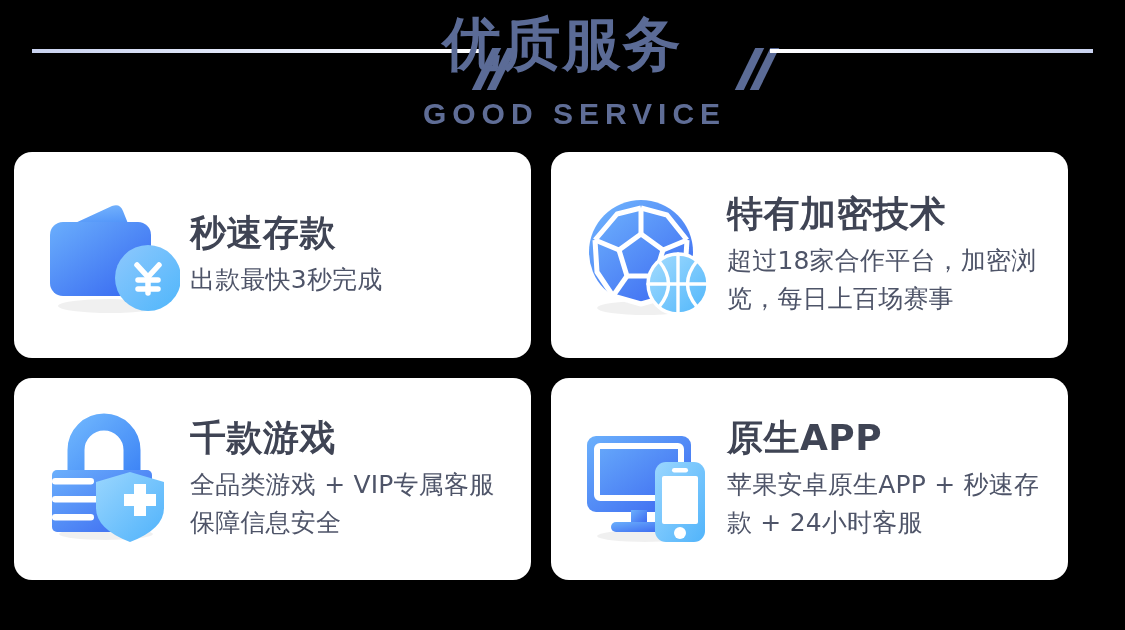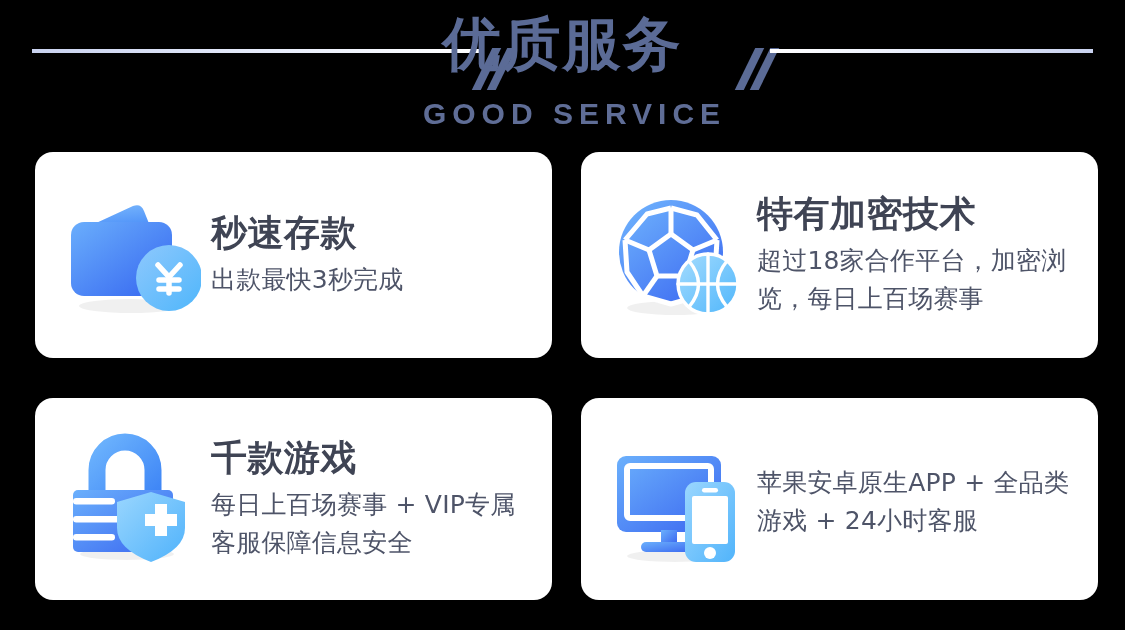--- a/index.html
+++ b/index.html
@@ -82,29 +82,30 @@
     top: 48px;
   }
   .slash-a { left: 482px; transform: skewX(-26deg); }
   .slash-b { left: 497px; transform: skewX(-26deg); }
   .slash-c { left: 745px; transform: skewX(-26deg); }
   .slash-d { left: 760px; transform: skewX(-26deg); }
 
   
   .grid {
     position: absolute;
-    left: 35px;
+    left: 14px;
     top: 152px;
     width: 1063px;
     height: 452px;
     display: grid;
     grid-template-columns: 517px 517px;
     grid-template-rows: 206px 202px;
     column-gap: 29px;
     row-gap: 40px;
+    gap: 20px;
   }
 
   .card {
     background: #ffffff;
     border-radius: 18px;
     display: flex;
     align-items: center;
     padding-left: 28px;
     overflow: hidden;
   }
@@ -270,21 +271,21 @@
             <rect x="10" y="68" width="42" height="6.5" rx="3.2"></rect>
             <rect x="10" y="86" width="54" height="6.5" rx="3.2"></rect>
             <rect x="10" y="104" width="42" height="6.5" rx="3.2"></rect>
           </g>
           <path d="M88 62 L122 72 V98 Q122 119 88 132 Q54 119 54 98 V72 Z" fill="url(#lg3)"></path>
           <path d="M82 84 h10 v-10 h12 v10 h10 v12 h-10 v10 h-12 v-10 h-10 z" fill="#ffffff"></path>
         </svg>
       </div>
       <div class="card-text">
         <div class="card-title">千款游戏</div>
-        <div class="card-desc">每日上百场赛事 + VIP专属客服保障信息安全</div>
+        <div class="card-desc">全品类游戏 + VIP专属客服保障信息安全</div>
       </div>
     </div>
 
     <div class="card">
       <div class="icon-wrap">
         <svg class="icon-svg" viewBox="0 0 138 138" xmlns="http://www.w3.org/2000/svg">
           <defs>
             <linearGradient id="mg1" x1="0" y1="0" x2="1" y2="1">
               <stop offset="0%" stop-color="#6bb0fc"></stop>
               <stop offset="100%" stop-color="#3a66f0"></stop>
@@ -299,18 +300,19 @@
           <rect x="18" y="36" width="84" height="52" rx="3" fill="none" stroke="#ffffff" stroke-width="6"></rect>
           <rect x="52" y="100" width="16" height="14" fill="url(#mg1)"></rect>
           <rect x="32" y="112" width="58" height="10" rx="5" fill="url(#mg1)"></rect>
           <rect x="76" y="52" width="50" height="80" rx="11" fill="url(#mg2)"></rect>
           <rect x="83" y="66" width="36" height="48" rx="2" fill="#ffffff"></rect>
           <rect x="93" y="58" width="16" height="4.5" rx="2.2" fill="#ffffff"></rect>
           <circle cx="101" cy="123" r="6" fill="#ffffff"></circle>
         </svg>
       </div>
       <div class="card-text">
-        <div class="card-desc">苹果安卓原生APP + 全品类游戏 + 24小时客服</div>
+        <div class="card-title">原生APP</div>
+        <div class="card-desc">苹果安卓原生APP + 秒速存款 + 24小时客服</div>
       </div>
     </div>
 
   </div>
 </div>
 
 </body></html>

